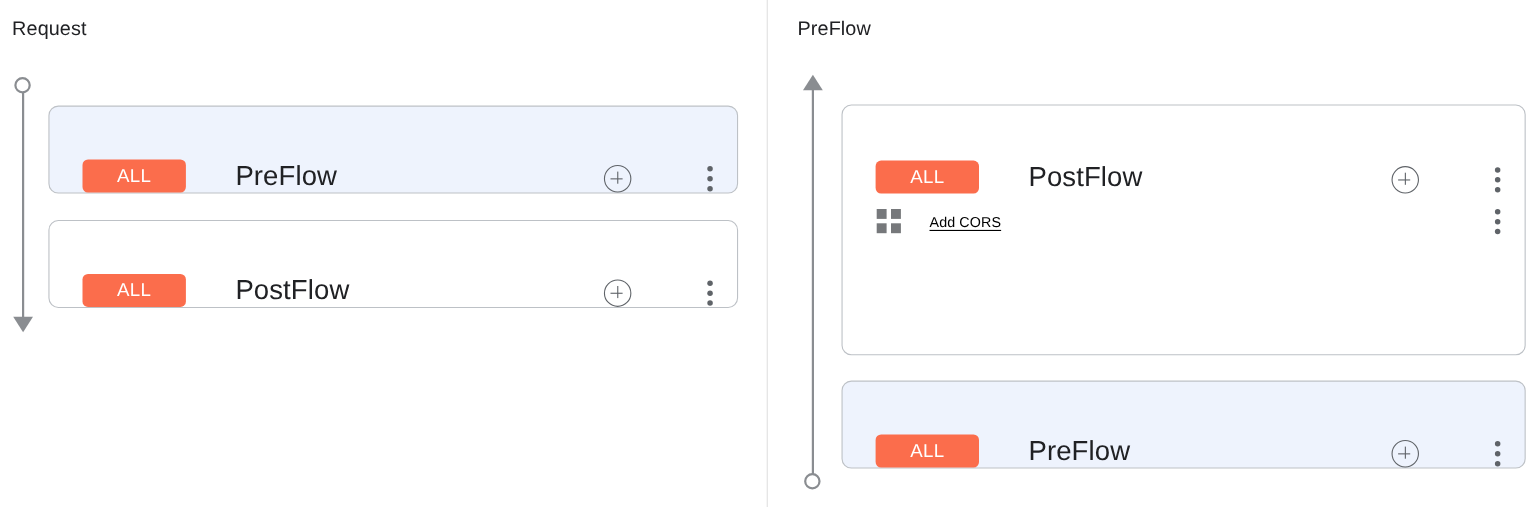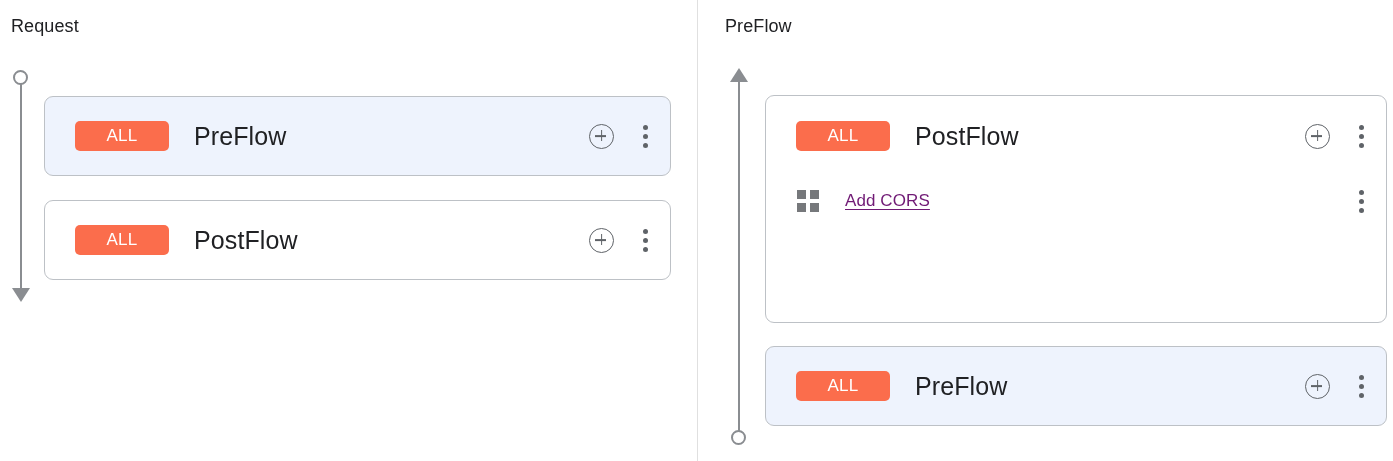--- a/index.html
+++ b/index.html
@@ -102,24 +102,25 @@
     border: 1px solid #bdc1c6;
     border-radius: 9px;
   }
   .card.selected {
     background: #eef3fd;
     border-color: #bdc1c6;
   }
 
   .flow-row {
     display: flex;
-    align-items: center;
+    align-items: flex-end;
     height: 46px;
     padding: 0 14px 0 30px;
     box-sizing: border-box;
+    gap: 20px;
   }
 
   .badge {
     display: inline-flex;
     align-items: center;
     justify-content: center;
     min-width: 94px;
     height: 30px;
     border-radius: 5px;
     color: #ffffff;
@@ -216,22 +217,22 @@
     gap: 4px;
     flex: 0 0 auto;
   }
   .icon-grid i {
     display: block;
     background: #76787b;
   }
 
   .policy-link {
     margin-left: 26px;
-    font-size: 17px;
-    color: #701a75;
+    font-size: 13px;
+    color: #000000;
     text-decoration: underline;
     text-underline-offset: 3px;
     cursor: pointer;
     letter-spacing: 0.1px;
   }
 
   
   .card-req-preflow  { left: 44px;  top: 96px;  width: 627px; height: 80px; }
   .card-req-postflow { left: 44px;  top: 200px; width: 627px; height: 80px; }
   .card-res-postflow { left: 765px; top: 95px;  width: 622px; height: 228px; }

